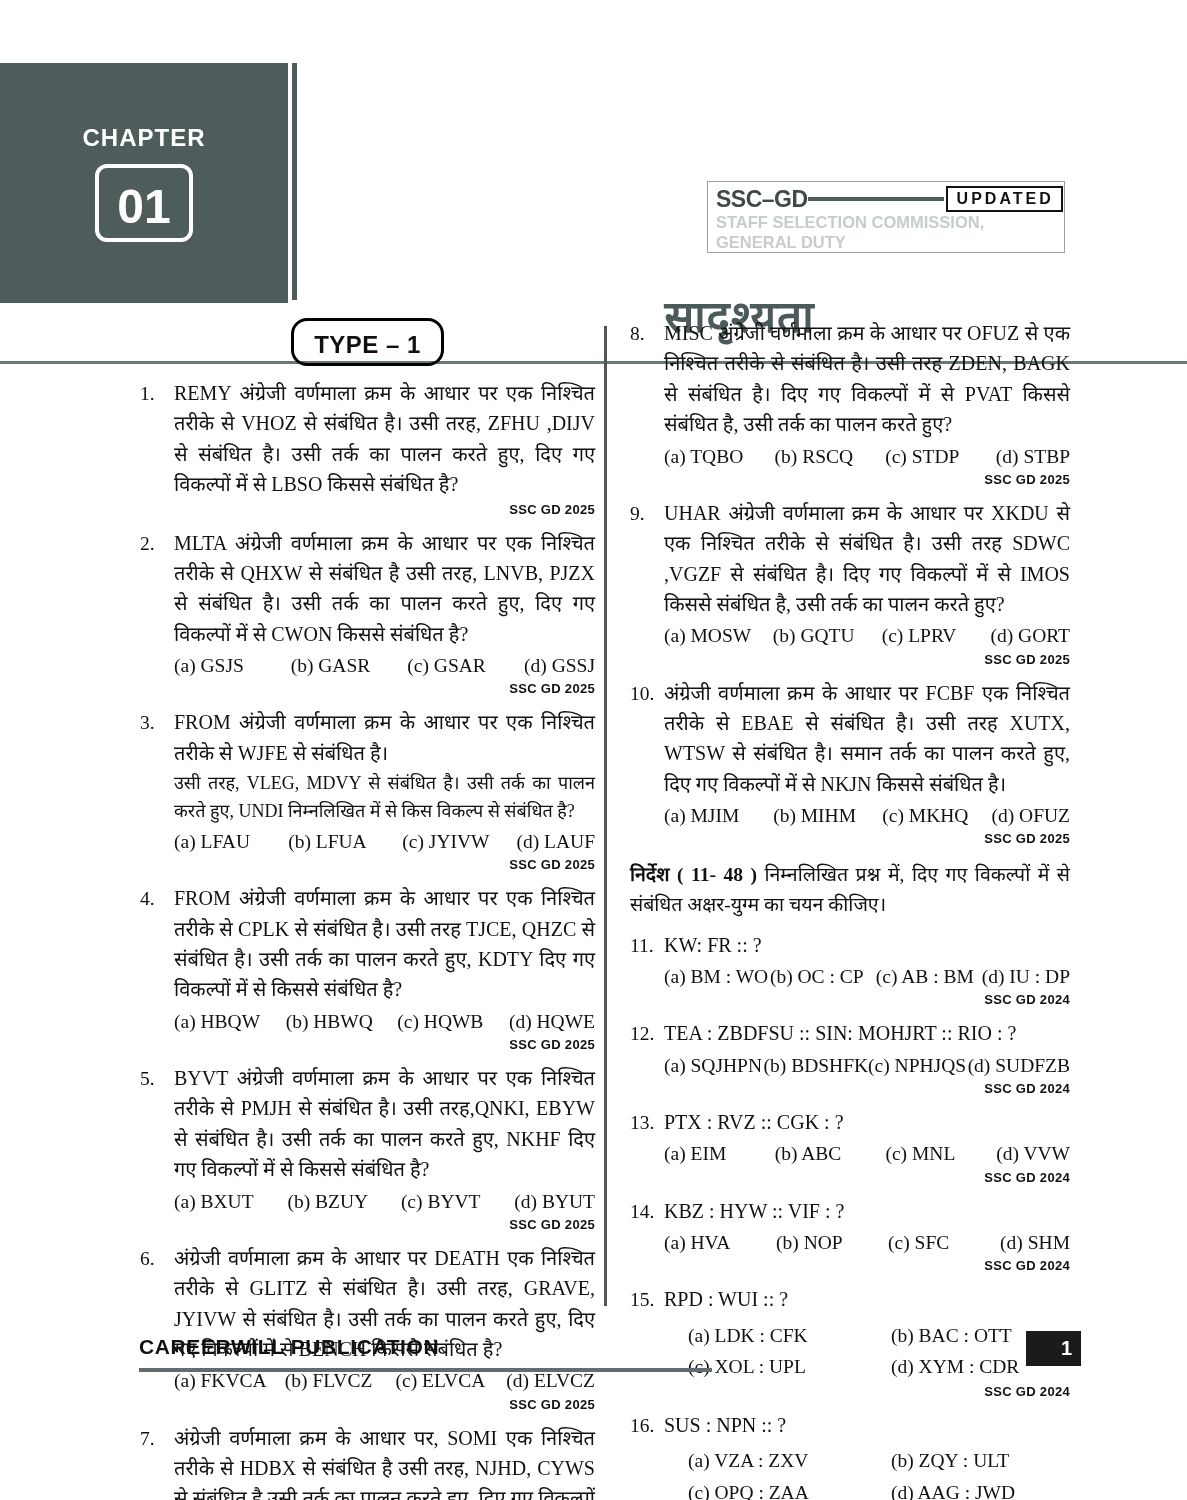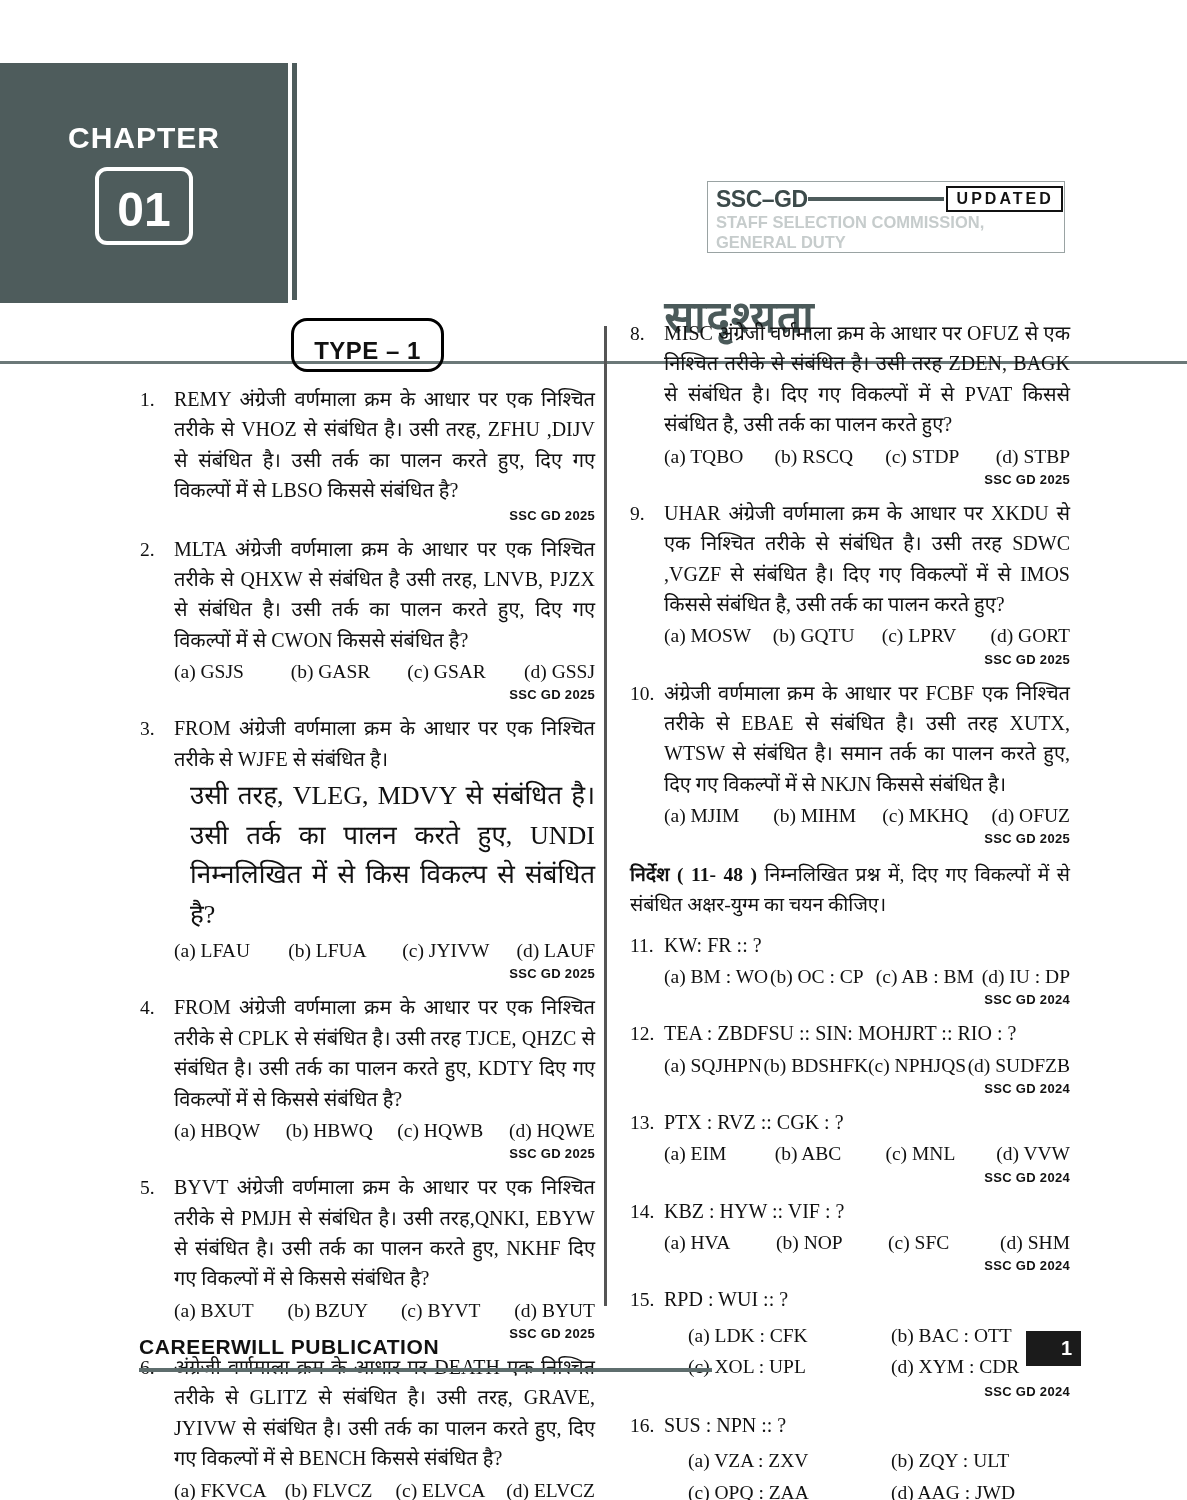--- a/index.html
+++ b/index.html
@@ -15,21 +15,21 @@
 
   
   .header{position:absolute;left:0;top:63px;width:1187px;height:240px;}
   .chapter-block{
     position:absolute;left:0;top:0;width:288px;height:240px;
     background:#4e5c5c;
     display:flex;flex-direction:column;align-items:center;justify-content:center;
   }
   .chapter-word{
     color:#fff;font-family:"Liberation Sans",sans-serif;font-weight:bold;
-    font-size:30px;letter-spacing:1px;margin-bottom:12px;
+    font-size:24px;letter-spacing:1px;margin-bottom:12px;
   }
   .chapter-num{
     border:4px solid #fff;border-radius:12px;
     color:#fff;font-family:"Liberation Sans",sans-serif;font-weight:bold;
     font-size:48px;padding:14px 18px 6px 18px;line-height:1.05;
   }
   .hdr-divider{position:absolute;left:292px;top:0;width:5px;height:237px;background:#4e5c5c;}
 
   .logo-box{
     position:absolute;left:707px;top:118px;width:358px;height:72px;
@@ -64,35 +64,35 @@
   .cols{position:absolute;left:0;top:318px;width:1187px;height:990px;}
   .col{position:absolute;top:0;}
   .col-left{left:140px;width:455px;}
   .col-right{left:630px;width:440px;}
   .col-rule{position:absolute;left:604px;top:8px;width:3px;height:980px;background:#555;}
 
   .type-badge-wrap{text-align:center;margin-bottom:12px;}
   .type-badge{
     display:inline-block;border:3px solid #000;border-radius:16px;
     font-family:"Liberation Sans",sans-serif;font-weight:bold;font-size:24px;
-    padding:16px 20px 4px 20px;letter-spacing:0.5px;
+    padding:10px 20px 4px 20px;letter-spacing:0.5px;
   }
 
   .q{display:flex;margin-bottom:11px;}
   .q-num{
     flex:0 0 34px;font-size:19.5px;font-family:"Liberation Serif",serif;
     line-height:1.52;padding-top:1px;
   }
   .q-body{flex:1 1 auto;min-width:0;}
   .q-text{
     font-size:20px;line-height:1.52;text-align:justify;
     text-align-last:left;margin:0 0 2px 0;
   }
   .q-text.nj{text-align:left;}
-  .q-text2{font-size:26px;line-height:1.52;text-align:justify;text-align-last:left;margin:0 0 2px 16px;}
+  .q-text2{font-size:18px;line-height:1.52;text-align:justify;text-align-last:left;margin:0 0 2px 0;}
 
   .opts{display:flex;font-size:19.5px;line-height:1.5;margin-top:1px;}
   .opt{white-space:nowrap;}
   .opts-4 .opt{flex:1 1 0;}
   .opts-4 .opt:last-child{flex:0 0 auto;}
   .opts-grid{display:flex;flex-wrap:wrap;font-size:19.5px;line-height:1.62;margin-top:5px;}
   .opts-grid .opt{flex:0 0 50%;padding-left:24px;box-sizing:border-box;}
 
   .src{
     text-align:right;font-family:"Liberation Sans",sans-serif;

